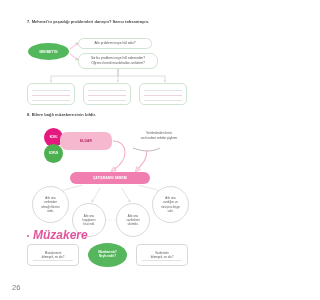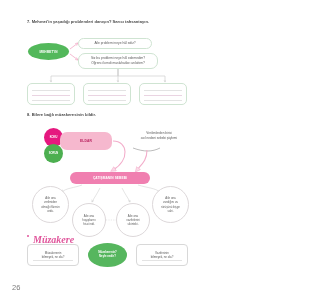--- a/index.html
+++ b/index.html
@@ -185,25 +185,25 @@
   #bc-left   { left: 32px;  top: 78px;  width: 37px; height: 37px; }
   #bc-right  { left: 152px; top: 78px;  width: 37px; height: 37px; }
   #bc-mid-l  { left: 72px;  top: 95px;  width: 34px; height: 34px; }
   #bc-mid-r  { left: 116px; top: 95px;  width: 34px; height: 34px; }
 
   
   #section3 { position: absolute; left: 0; top: 228px; width: 215px; height: 72px; }
 
   #muzakere-head {
     position: absolute;
-    left: 33px; top: 6px;
-    font-family: Liberation Serif, serif;
+    left: 33px; top: 0;
+    font-family: Liberation Sans, sans-serif;
     font-style: italic;
     font-weight: bold;
-    font-size: 10px;
+    font-size: 12px;
     color: #e0559b;
   }
   #muzakere-bullet {
     position: absolute;
     left: 27px; top: 7px;
     width: 2px; height: 2px;
     background: #e0559b;
     border-radius: 50%;
   }
 

